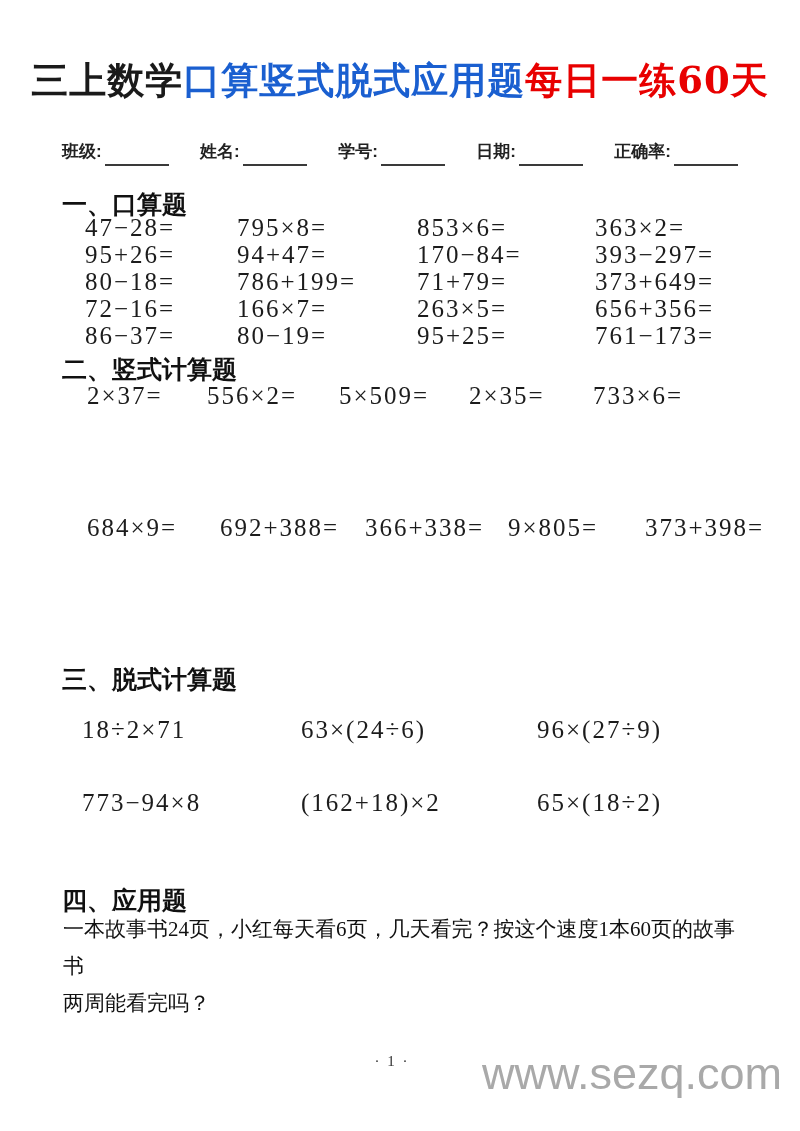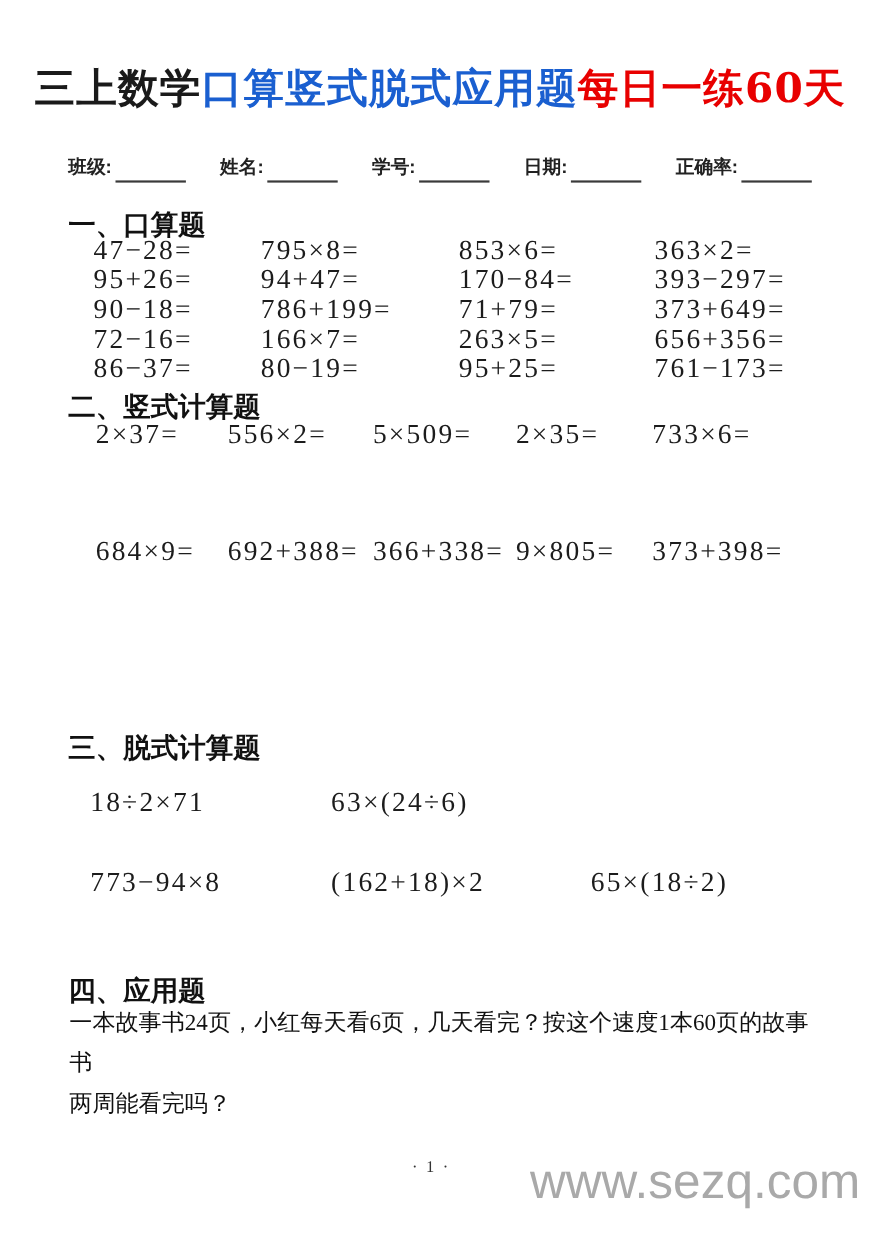--- a/index.html
+++ b/index.html
@@ -87,21 +87,21 @@
   .row-vert {
     position: absolute;
     left: 87px;
     width: 665px;
     display: grid;
     grid-template-columns: 120px 132px 130px 124px auto;
     font-size: 25px;
     line-height: 28px;
   }
   .row-vert-1 { top: 382px; }
-  .row-vert-2 { top: 488px; }
+  .row-vert-2 { top: 514px; gap: 13px; }
 
   .row-off {
     position: absolute;
     left: 82px;
     width: 670px;
     display: grid;
     grid-template-columns: 219px 236px auto;
     font-size: 25px;
     line-height: 28px;
   }
@@ -176,21 +176,21 @@
   <h2 class="sec-heading h-oral">一、口算题</h2>
   <div class="grid-oral">
     <span class="expr">47−28=</span>
     <span class="expr">795×8=</span>
     <span class="expr">853×6=</span>
     <span class="expr">363×2=</span>
     <span class="expr">95+26=</span>
     <span class="expr">94+47=</span>
     <span class="expr">170−84=</span>
     <span class="expr">393−297=</span>
-    <span class="expr">90−18=</span>
+    <span class="expr">80−18=</span>
     <span class="expr">786+199=</span>
     <span class="expr">71+79=</span>
     <span class="expr">373+649=</span>
     <span class="expr">72−16=</span>
     <span class="expr">166×7=</span>
     <span class="expr">263×5=</span>
     <span class="expr">656+356=</span>
     <span class="expr">86−37=</span>
     <span class="expr">80−19=</span>
     <span class="expr">95+25=</span>
@@ -210,20 +210,21 @@
     <span class="expr">692+388=</span>
     <span class="expr">366+338=</span>
     <span class="expr">9×805=</span>
     <span class="expr">373+398=</span>
   </div>
 
   <h2 class="sec-heading h-off">三、脱式计算题</h2>
   <div class="row-off row-off-1">
     <span class="expr">18÷2×71</span>
     <span class="expr">63×(24÷6)</span>
+    <span class="expr">96×(27÷9)</span>
   </div>
   <div class="row-off row-off-2">
     <span class="expr">773−94×8</span>
     <span class="expr">(162+18)×2</span>
     <span class="expr">65×(18÷2)</span>
   </div>
 
   <h2 class="sec-heading h-word">四、应用题</h2>
   <div class="word-text">
     <div>一本故事书24页，小红每天看6页，几天看完？按这个速度1本60页的故事书</div>

